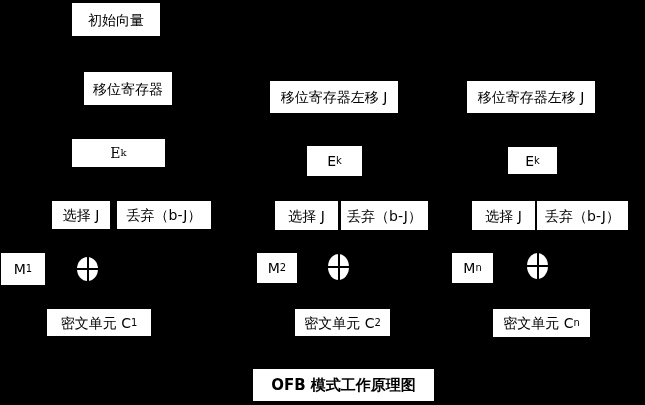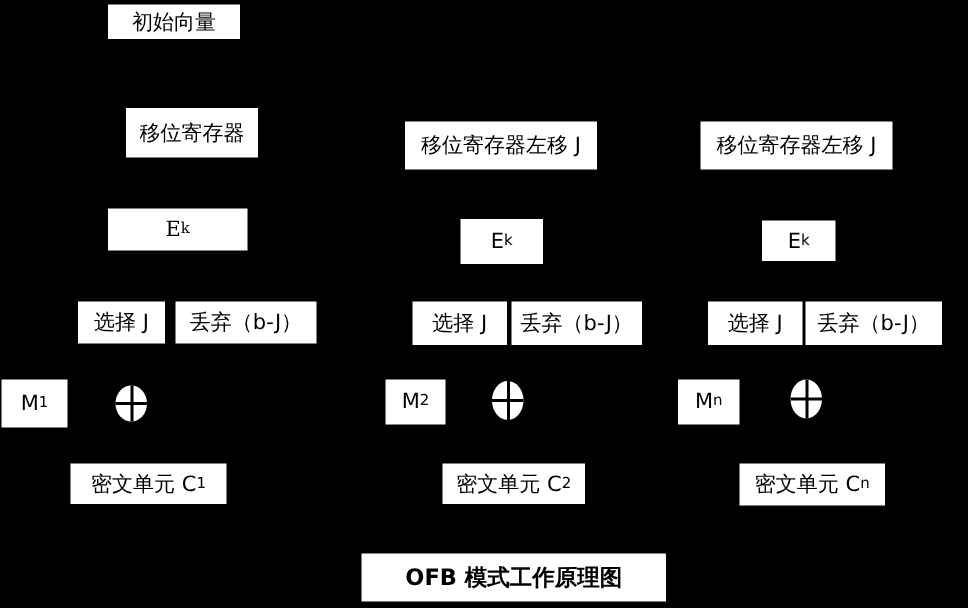--- a/index.html
+++ b/index.html
@@ -18,21 +18,21 @@
     align-items:center;
     justify-content:center;
     font-size:14px;
     line-height:1;
     white-space:nowrap;
   }
   .box sub{font-size:10px;line-height:1;}
   .serif{font-family:"DejaVu Serif", serif;}
   .title-box{font-weight:bold;font-size:15px;}
   
-  #b-iv  {left:72px;  top:3px;   width:88px;  height:23px;}
+  #b-iv  {left:72px;  top:3px;   width:88px;  height:33px;}
   #b-sr1 {left:84px;  top:72px;  width:88px;  height:33px;}
   #b-e1  {left:72px;  top:139px; width:93px;  height:28px;}
   #b-sel1{left:52px;  top:201px; width:58px;  height:28px;}
   #b-dis1{left:117px; top:201px; width:94px;  height:28px;}
   #b-m1  {left:1px;   top:253px; width:44px;  height:32px;}
   #x1    {left:77px;  top:257px; width:21px;  height:24px;}
   #b-c1  {left:47px;  top:309px; width:104px; height:27px;}
   
   #b-sr2 {left:270px; top:81px;  width:128px; height:32px;}
   #b-e2  {left:307px; top:146px; width:55px;  height:30px;}
@@ -43,21 +43,21 @@
   #b-c2  {left:295px; top:309px; width:95px;  height:27px;}
   
   #b-sr3 {left:467px; top:81px;  width:128px; height:32px;}
   #b-e3  {left:508px; top:147px; width:49px;  height:27px;}
   #b-sel3{left:472px; top:201px; width:63px;  height:29px;}
   #b-dis3{left:537px; top:201px; width:91px;  height:29px;}
   #b-m3  {left:452px; top:253px; width:41px;  height:30px;}
   #x3    {left:527px; top:253px; width:21px;  height:26px;}
   #b-c3  {left:493px; top:309px; width:97px;  height:28px;}
   
-  #b-title{left:241px; top:369px; width:203px; height:32px;}
+  #b-title{left:253px; top:369px; width:181px; height:32px;}
   
   .xor{
     position:absolute;
     background:#fff;
     border-radius:50%;
   }
   .xor .xv{
     position:absolute;left:50%;top:0;
     width:2px;height:100%;background:#000;
     transform:translateX(-50%);

